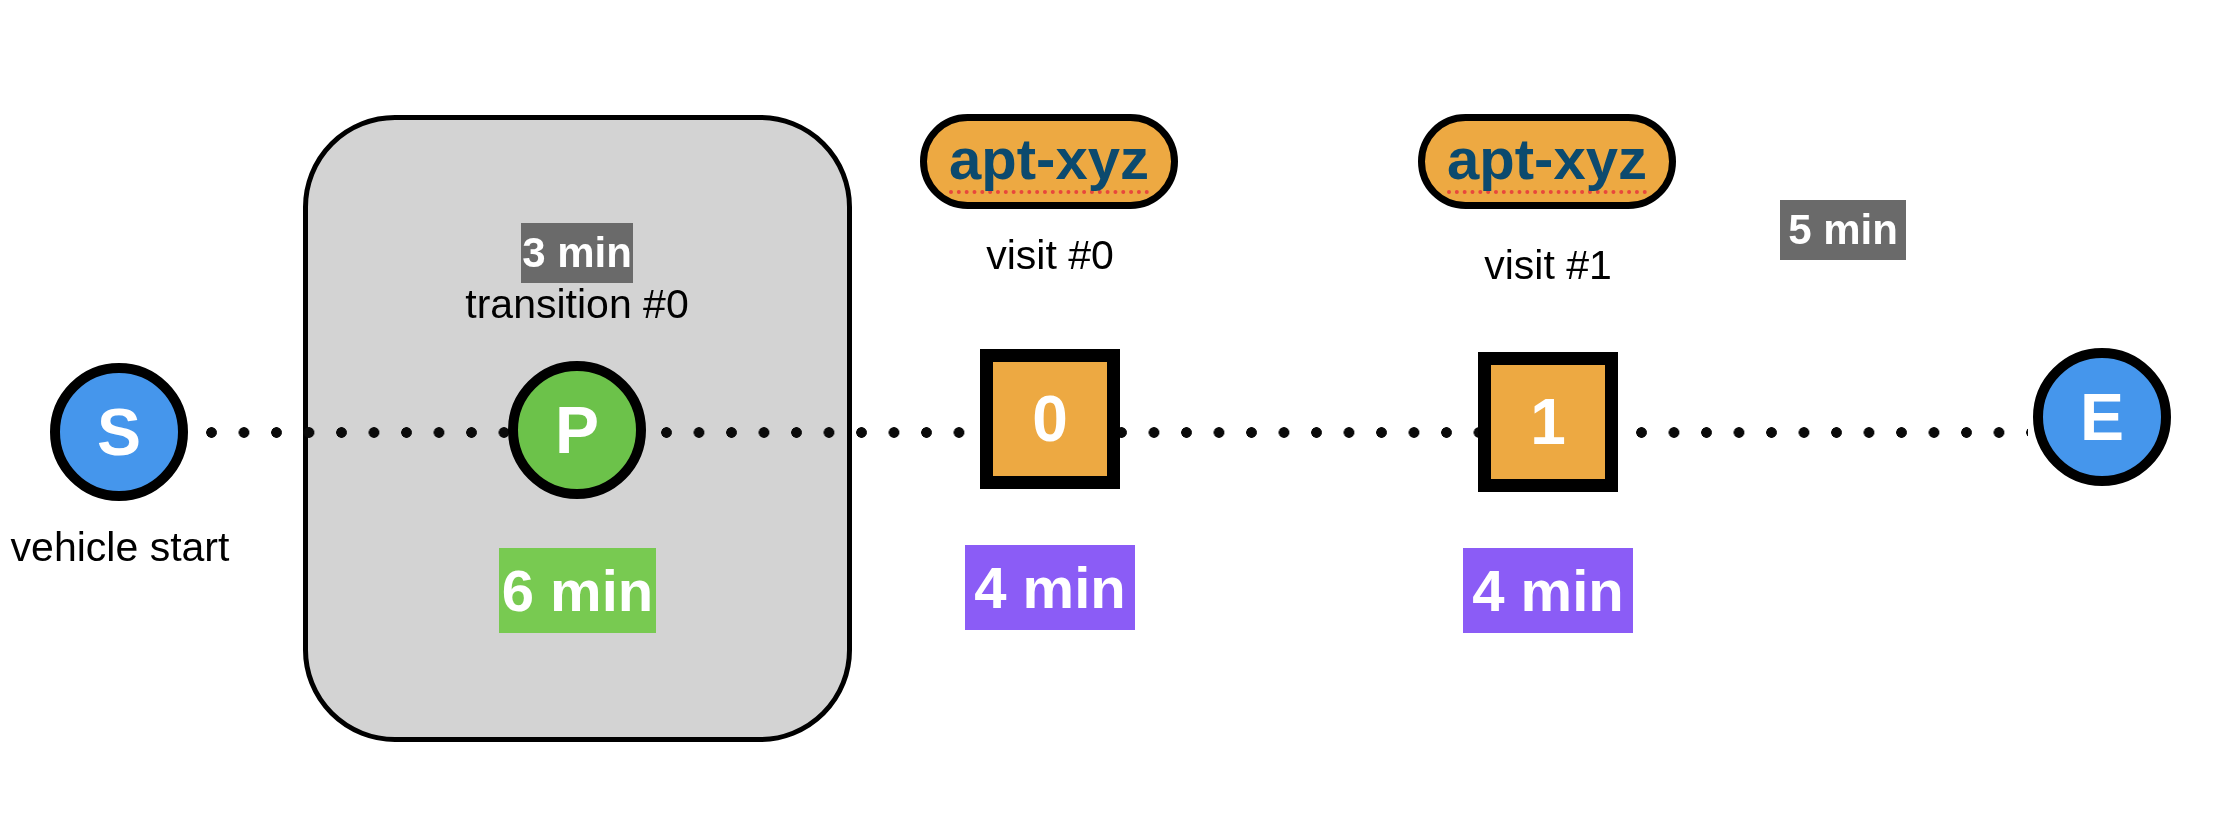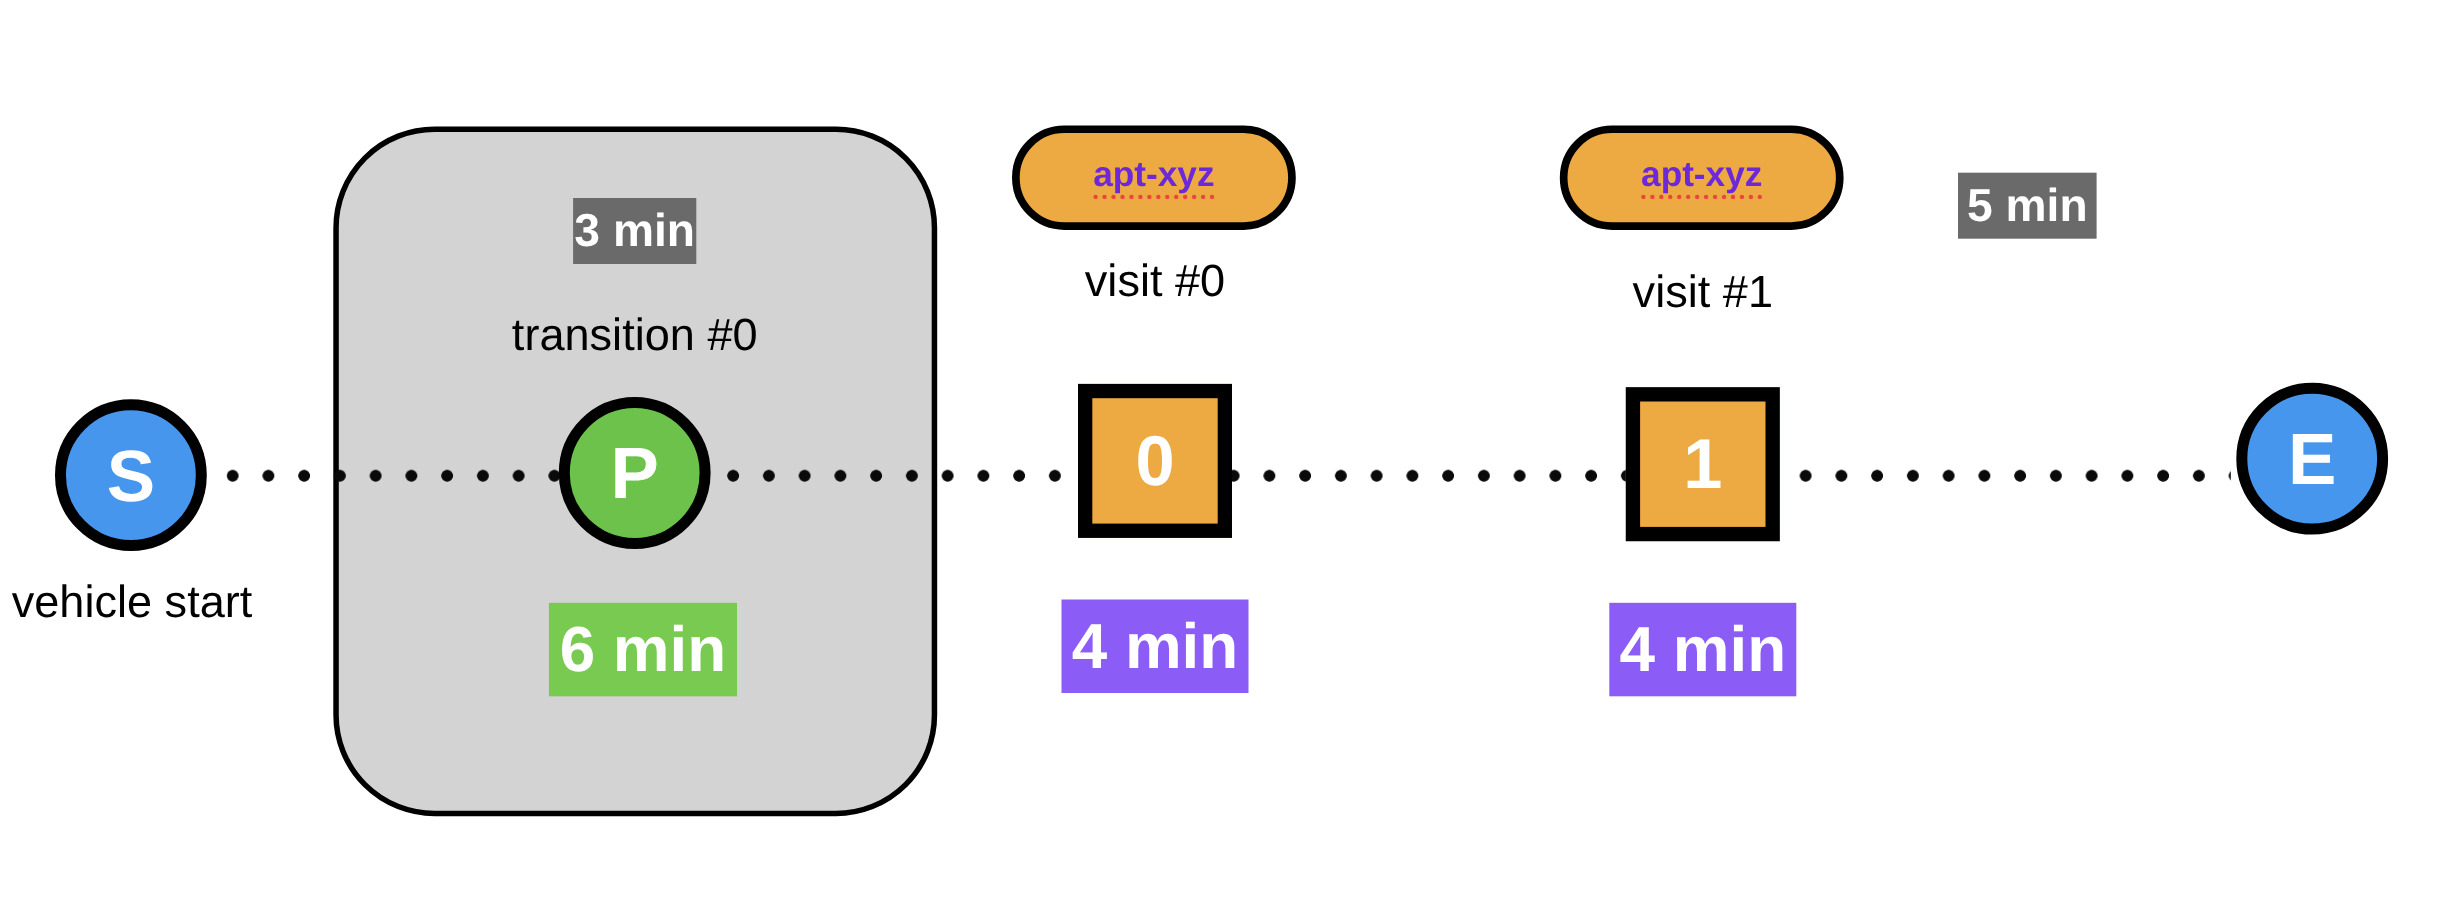--- a/index.html
+++ b/index.html
@@ -54,21 +54,21 @@
   .badge {
     position: absolute;
     display: flex; align-items: center; justify-content: center;
     color: #fff;
     font-weight: bold;
     white-space: nowrap;
     z-index: 3;
   }
   .badge.sm { height: 60px; font-size: 42px; }
   .badge.lg { height: 85px; font-size: 58px; }
-  .badge.gray   { background: #6A6A6A; }
+  .badge.gray   { background: #6A6A6A; margin-top: 43px; }
   .badge.green  { background: #78CA51; }
   .badge.orange { background: #8b5cf6; }
 
   
   .lbl {
     position: absolute;
     transform: translateX(-50%);
     font-size: 41px;
     color: #000;
     white-space: nowrap;
@@ -81,23 +81,23 @@
     position: absolute;
     width: 258px; height: 95px;
     box-sizing: border-box;
     background: #EDA942;
     border: 7px solid #000;
     border-radius: 48px;
     display: flex; align-items: center; justify-content: center;
     z-index: 3;
   }
   .pill .tag {
-    color: #6d28d9;
+    color: #0c4a6e;
     font-weight: bold;
-    font-size: 32px;
+    font-size: 58px;
     line-height: 1.05;
     border-bottom: 4px dotted #E8473C;
     padding-bottom: 1px;
   }
 
   
   .sq {
     position: absolute;
     width: 140px; height: 140px;
     box-sizing: border-box;
@@ -118,21 +118,21 @@
   <div class="tbox"></div>
 
   <div class="dotline"></div>
 
   <div class="node blue" style="left:50px; top:363px;">S</div>
   <div class="lbl" style="left:120px; top:524px;">vehicle start</div>
 
   <div class="badge sm gray" style="left:521px; top:180px; width:112px;">3 min</div>
   <div class="lbl" style="left:577px; top:281px;">transition #0</div>
   <div class="node green" style="left:508px; top:361px;">P</div>
-  <div class="badge lg green" style="left:499px; top:548px; width:171px;">6 min</div>
+  <div class="badge lg green" style="left:499px; top:548px; width:157px;">6 min</div>
 
   <div class="pill" style="left:920px; top:114px;">
     <span class="tag">apt-xyz</span>
   </div>
   <div class="lbl" style="left:1050px; top:232px;">visit #0</div>
   <div class="sq" style="left:980px; top:349px;">0</div>
   <div class="badge lg orange" style="left:965px; top:545px; width:170px;">4 min</div>
 
   <div class="pill" style="left:1418px; top:114px;">
     <span class="tag">apt-xyz</span>

